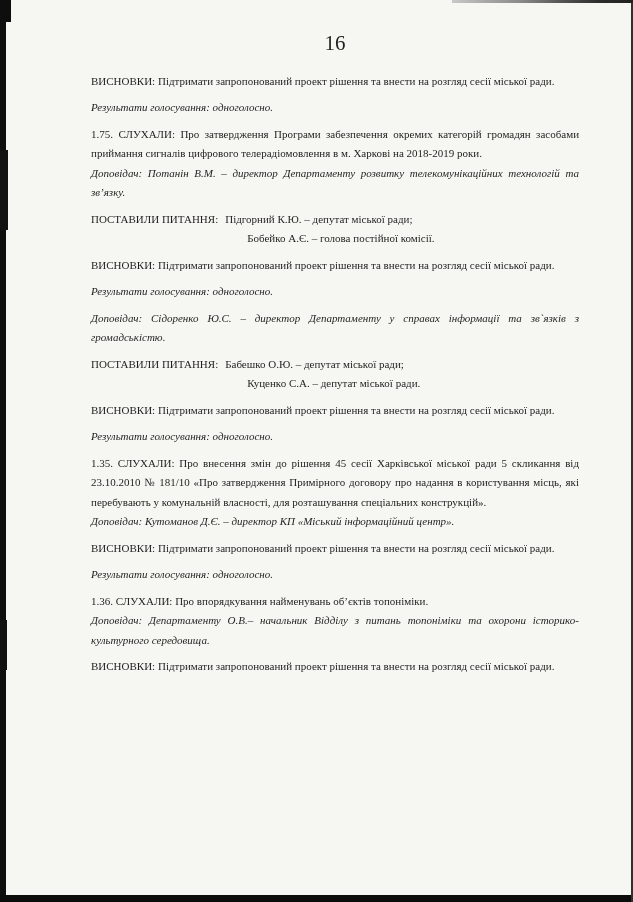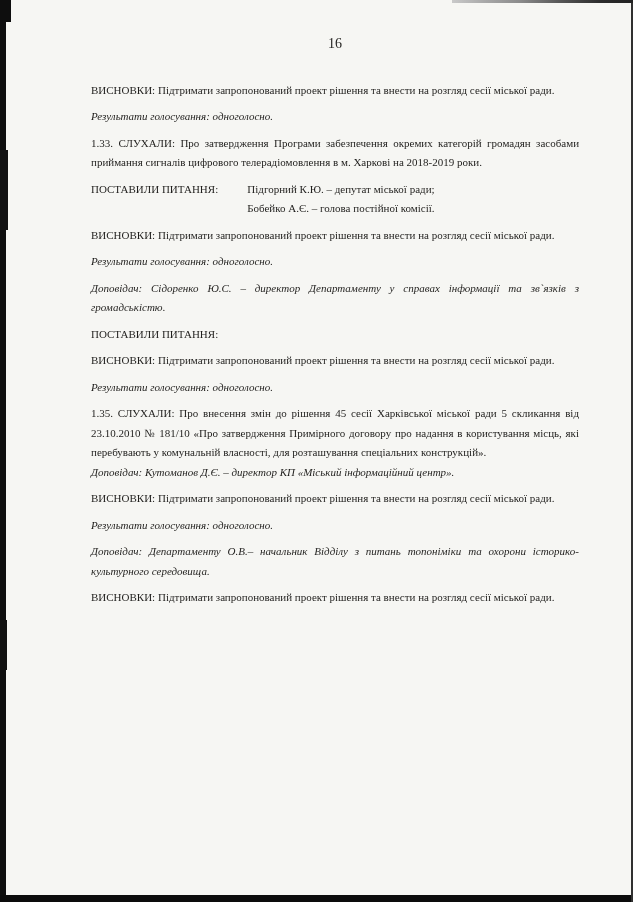--- a/index.html
+++ b/index.html
@@ -15,27 +15,27 @@
   .edge-left  { position: absolute; left: 0; top: 0; width: 6px; height: 902px; background: #0e0e0e; }
   .edge-left-notch { position: absolute; left: 0; top: 0; width: 11px; height: 22px; background: #0e0e0e; }
   .edge-left-bump1 { position: absolute; left: 0; top: 150px; width: 8px; height: 80px; background: #121212; }
   .edge-left-bump2 { position: absolute; left: 0; top: 620px; width: 7px; height: 50px; background: #121212; }
   .edge-bottom{ position: absolute; left: 0; bottom: 0; width: 633px; height: 7px; background: #0c0c0c; }
   .edge-right { position: absolute; right: 0; top: 0; width: 2px; height: 902px; background: #303030; }
   .top-smudge { position: absolute; left: 452px; top: 0; width: 181px; height: 3px;
                 background: linear-gradient(90deg,#c9c9c9 0%,#a9a9a9 18%,#8a8a8a 38%,#565656 60%,#2c2c2c 82%,#222 100%); }
   
   .content { position: absolute; left: 91px; top: 34px; width: 488px; }
-  .page-number { text-align: center; margin: 0 0 27px; font-size: 14px; line-height: 19.5px; }
+  .page-number { text-align: center; margin: 0 0 18px; font-size: 21px; line-height: 19.5px; }
   p { margin: 0; }
   .para { font-size: 11px; line-height: 19.5px; }
   .block { margin: 0 0 7px; }
   .justify { text-align: justify; }
   .italic { font-style: italic; font-family: Liberation Serif, serif; }
-  .questions { display: flex; text-align: right; }
+  .questions { display: flex; }
   .q-label { flex: 0 0 auto; padding-right: 7px; white-space: nowrap; }
   .q-entries { display: block; }
   .q-entry { display: block; }
   .q-entry-2 { padding-left: 22px; }
 </style>
 </head>
 <body>
 
 <div class="page-root">
   <div class="edge-left"></div>
@@ -45,44 +45,50 @@
   <div class="edge-bottom"></div>
   <div class="edge-right"></div>
   <div class="top-smudge"></div>
 
   <div class="content">
     <p class="page-number">16</p>
     <div id="doc-body">
         <p class="para block justify"><span>ВИСНОВКИ:</span> <span>Підтримати запропонований проект  рішення  та  внести на розгляд сесії міської ради.</span></p>
         <p class="para block italic">Результати голосування: одноголосно.</p>
         <div class="block">
-          <p class="para justify"><span>1.33.</span> <span>СЛУХАЛИ:</span> <span>Про затвердження Програми забезпечення окремих категорій громадян засобами приймання сигналів цифрового телерадіомовлення в м. Харкові на 2018-2019 роки.</span></p>
+          <p class="para justify"><span>1.75.</span> <span>СЛУХАЛИ:</span> <span>Про затвердження Програми забезпечення окремих категорій громадян засобами приймання сигналів цифрового телерадіомовлення в м. Харкові на 2018-2019 роки.</span></p>
+          <p class="para italic justify">Доповідач: Потанін В.М. – директор Департаменту розвитку телекомунікаційних технологій та зв’язку.</p>
         </div>
         <div class="para block questions">
           <span class="q-label">ПОСТАВИЛИ ПИТАННЯ:</span>
           <span class="q-entries">
             <span class="q-entry">Підгорний К.Ю. – депутат міської ради;</span>
             <span class="q-entry q-entry-2">Бобейко А.Є. – голова постійної комісії.</span>
           </span>
         </div>
         <p class="para block justify"><span>ВИСНОВКИ:</span> <span>Підтримати запропонований проект  рішення  та  внести на розгляд сесії міської ради.</span></p>
         <p class="para block italic">Результати голосування: одноголосно.</p>
         <div class="block">
           <p class="para italic justify">Доповідач: Сідоренко Ю.С. – директор Департаменту у справах інформації та зв`язків з громадськістю.</p>
         </div>
         <div class="para block questions">
           <span class="q-label">ПОСТАВИЛИ ПИТАННЯ:</span>
+          <span class="q-entries">
+            <span class="q-entry">Бабешко О.Ю. – депутат міської ради;</span>
+            <span class="q-entry q-entry-2">Куценко С.А. – депутат міської ради.</span>
+          </span>
         </div>
         <p class="para block justify"><span>ВИСНОВКИ:</span> <span>Підтримати запропонований проект  рішення  та  внести на розгляд сесії міської ради.</span></p>
         <p class="para block italic">Результати голосування: одноголосно.</p>
         <div class="block">
           <p class="para justify"><span>1.35.</span> <span>СЛУХАЛИ:</span> <span>Про внесення змін до рішення 45 сесії Харківської міської ради 5 скликання від 23.10.2010 № 181/10 «Про затвердження Примірного договору про надання в користування місць, які перебувають у комунальній власності, для розташування спеціальних конструкцій».</span></p>
           <p class="para italic justify">Доповідач: Кутоманов Д.Є. – директор КП «Міський інформаційний центр».</p>
         </div>
         <p class="para block justify"><span>ВИСНОВКИ:</span> <span>Підтримати запропонований проект  рішення  та  внести на розгляд сесії міської ради.</span></p>
         <p class="para block italic">Результати голосування: одноголосно.</p>
         <div class="block">
+          <p class="para justify"><span>1.36.</span> <span>СЛУХАЛИ:</span> <span>Про впорядкування найменувань об’єктів топоніміки.</span></p>
           <p class="para italic justify">Доповідач: Департаменту О.В.– начальник Відділу з питань топоніміки та охорони історико-культурного середовища.</p>
         </div>
         <p class="para block justify"><span>ВИСНОВКИ:</span> <span>Підтримати запропонований проект  рішення  та  внести на розгляд сесії міської ради.</span></p>
       </div>
   </div>
 </div>
 
 </body></html>

